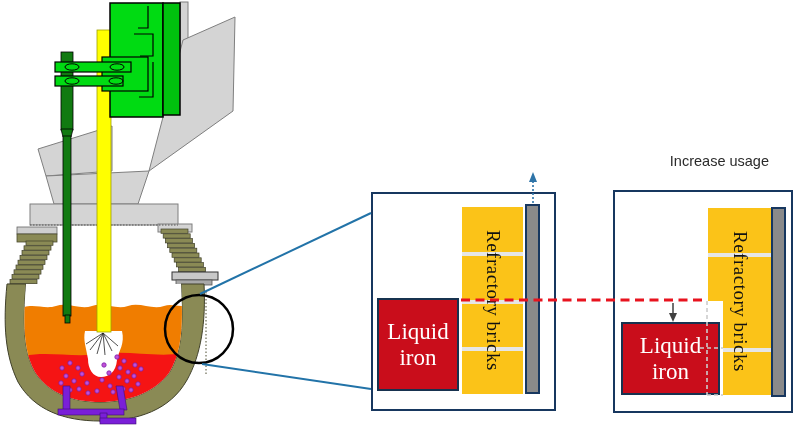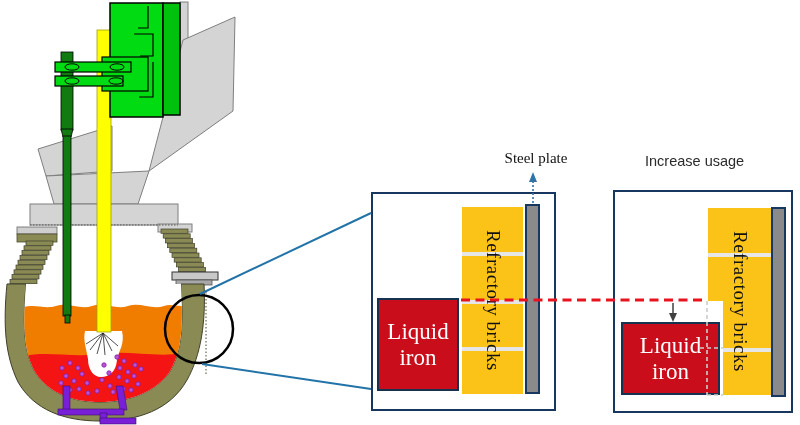--- a/index.html
+++ b/index.html
@@ -17,21 +17,21 @@
   .bricks{background:#fbc318;}
   .divider{background:#e6e6e6;height:4px;}
   .plate{background:#8a8a8a;border:2px solid #17375f;}
   .liquid{background:#c90d1b;border:2px solid #17324f;display:flex;align-items:center;justify-content:center;
           text-align:center;color:#ffffff;font-size:23px;line-height:1.12;}
   .vwrap{display:flex;align-items:center;justify-content:center;}
   .vtext{writing-mode:vertical-rl;text-orientation:mixed;font-size:19px;color:#111111;letter-spacing:0.5px;}
 
   .caption{position:absolute;z-index:10;color:#111111;}
   #steel-plate-label{left:496px;top:150px;width:80px;text-align:center;font-size:15px;}
-  #increase-usage-label{left:645px;top:153px;width:124px;text-align:left;
+  #increase-usage-label{left:645px;top:153px;width:124px;text-align:right;
        font-family:"Liberation Sans",sans-serif;font-size:14.5px;color:#2b2b2b;}
 </style>
 </head>
 <body>
 
 <div id="stage">
 
   <svg id="furnace-svg" viewBox="0 0 400 425">
 
     <g fill="#d4d4d4" stroke="#7f7f7f" stroke-width="1">
@@ -193,21 +193,20 @@
     <div class="abs divider" style="left:108px;top:156px;width:49px;"></div>
     <div class="abs vwrap" style="left:93px;top:16px;width:64px;height:187px;">
       <span class="vtext">Refractory bricks</span>
     </div>
     <div class="abs plate" style="left:156px;top:15px;width:11px;height:186px;"></div>
     <div class="abs liquid" style="left:6px;top:130px;width:95px;height:69px;">
       <span>Liquid iron</span>
     </div>
   </div>
 
-  <div id="steel-plate-label" class="caption">Steel plate</div>
   <div id="increase-usage-label" class="caption">Increase usage</div>
 
   <svg id="overlay-svg" viewBox="0 0 800 425">
 
     <line x1="200" y1="294" x2="371" y2="213" stroke="#2273a8" stroke-width="2"></line>
     <line x1="202" y1="364" x2="371" y2="389" stroke="#2273a8" stroke-width="2"></line>
 
     <line x1="461" y1="300" x2="706" y2="300" stroke="#e8131e" stroke-width="2.8" stroke-dasharray="9,5.5"></line>
 
     <line x1="533" y1="203" x2="533" y2="182" stroke="#2e74a8" stroke-width="1.6" stroke-dasharray="2,2"></line>

